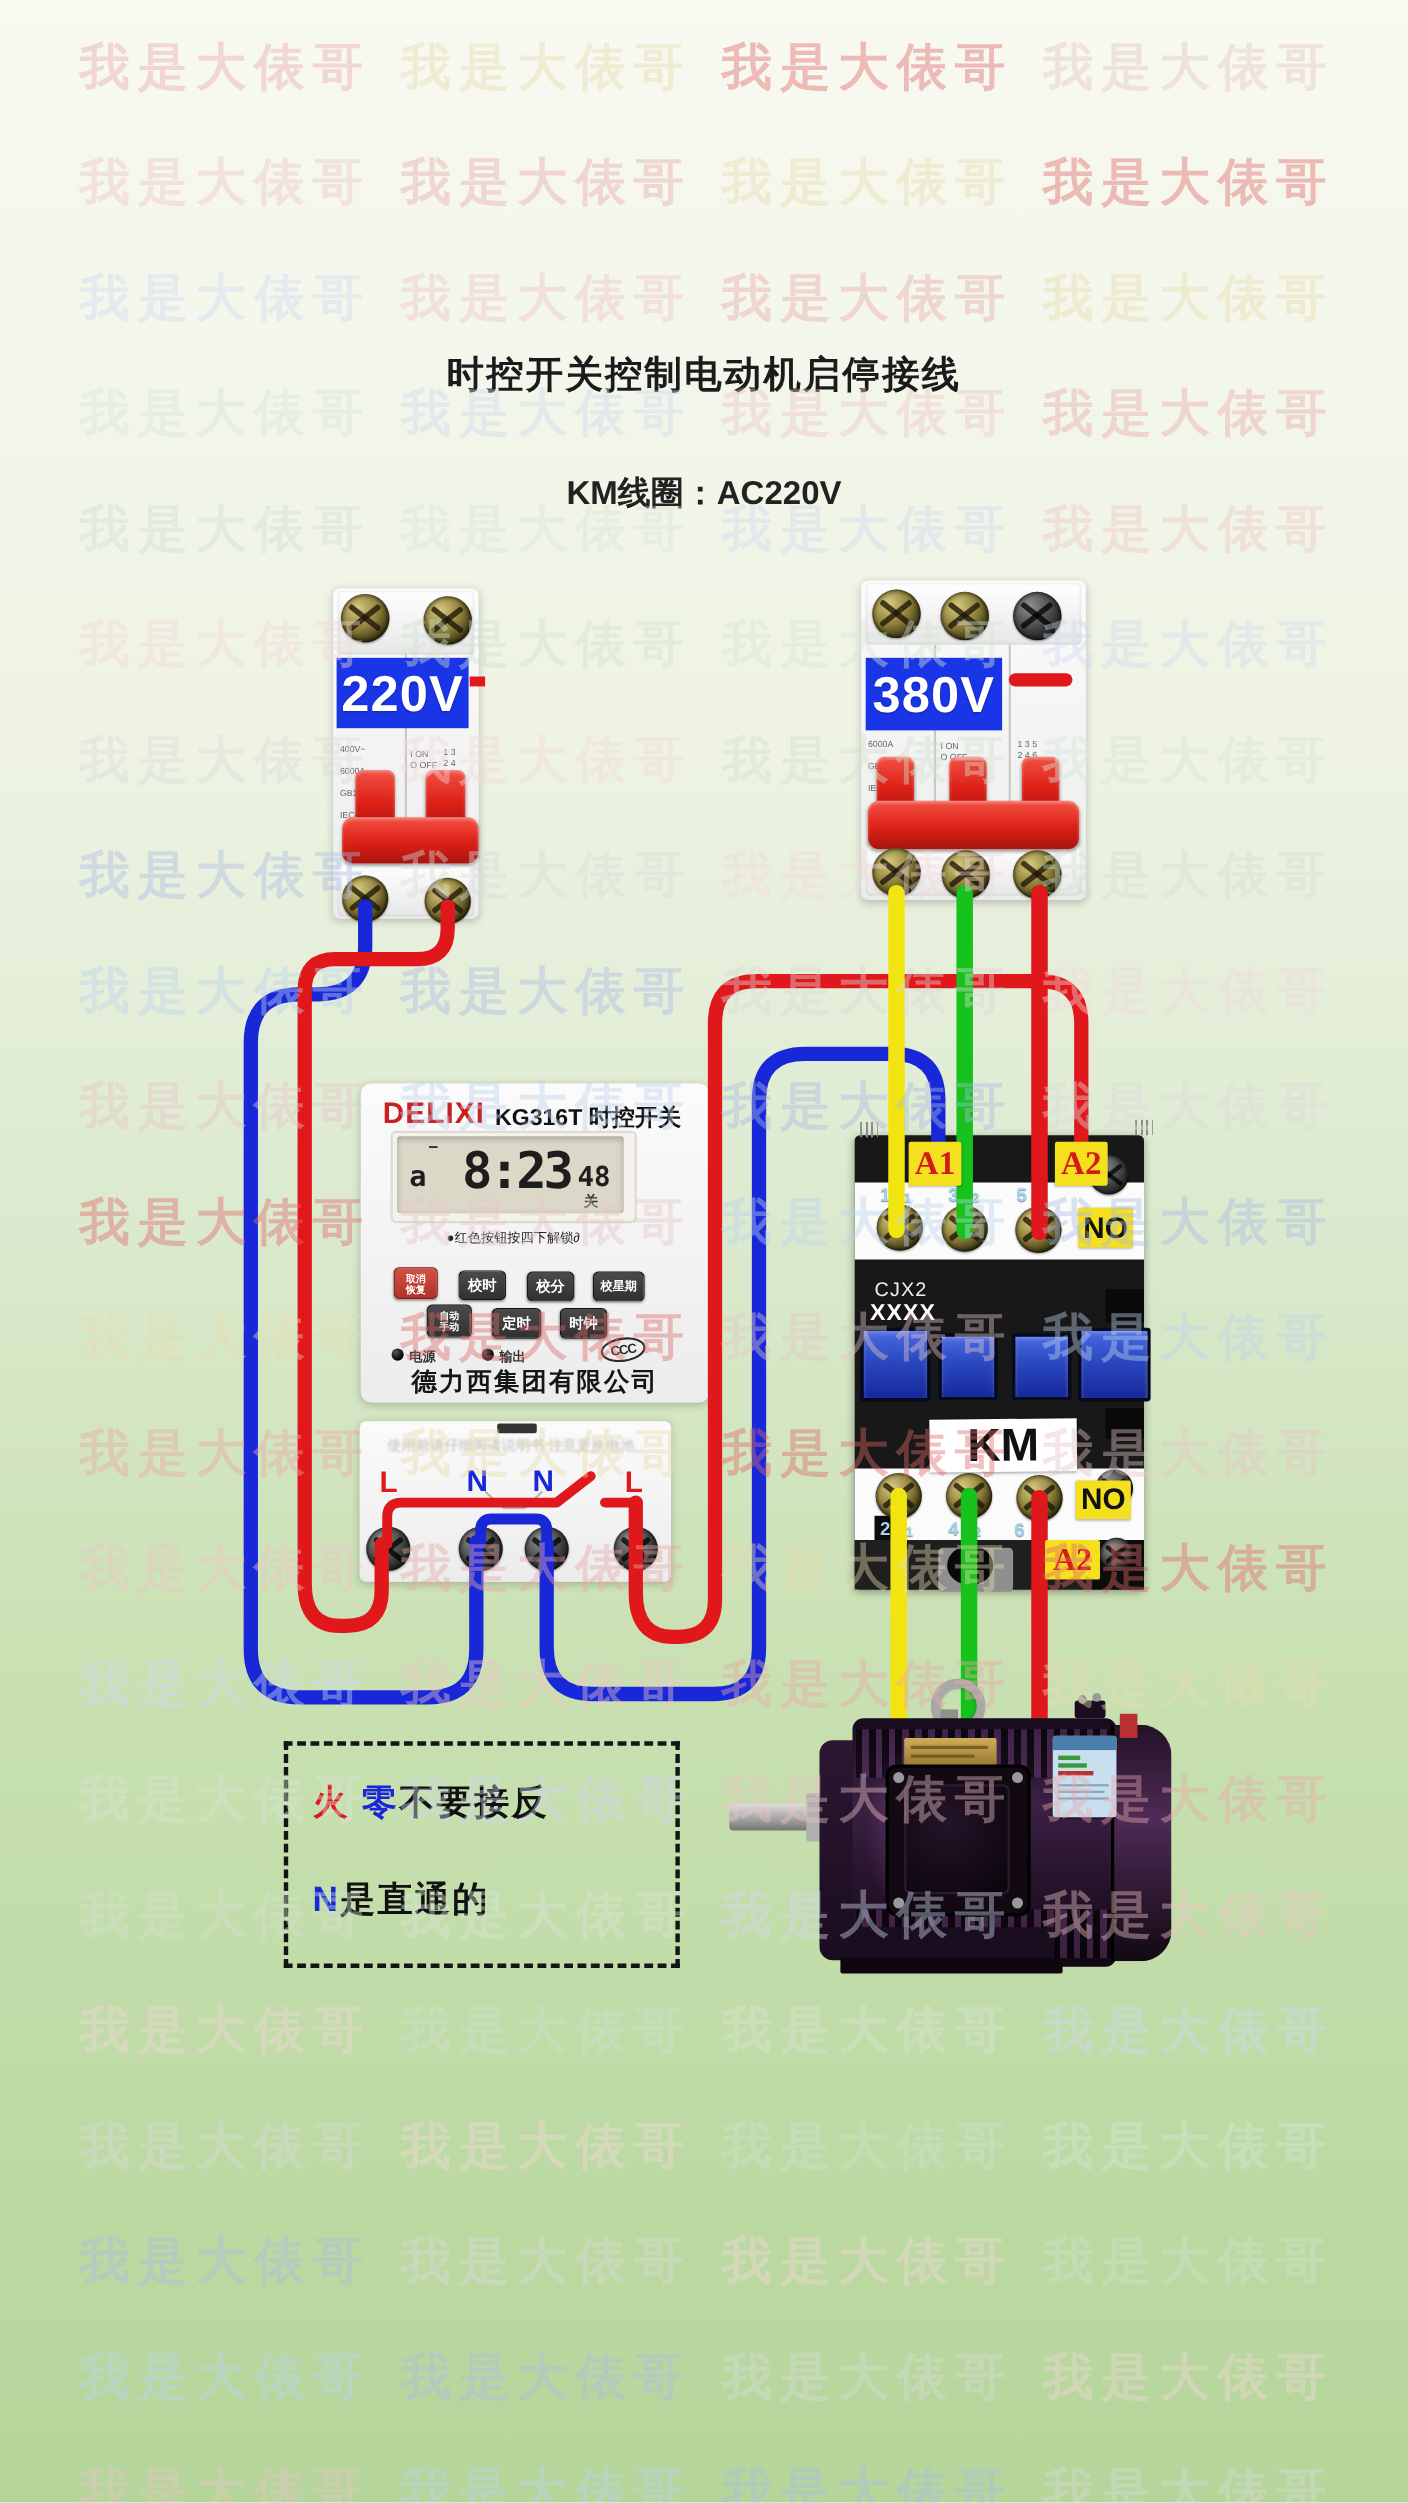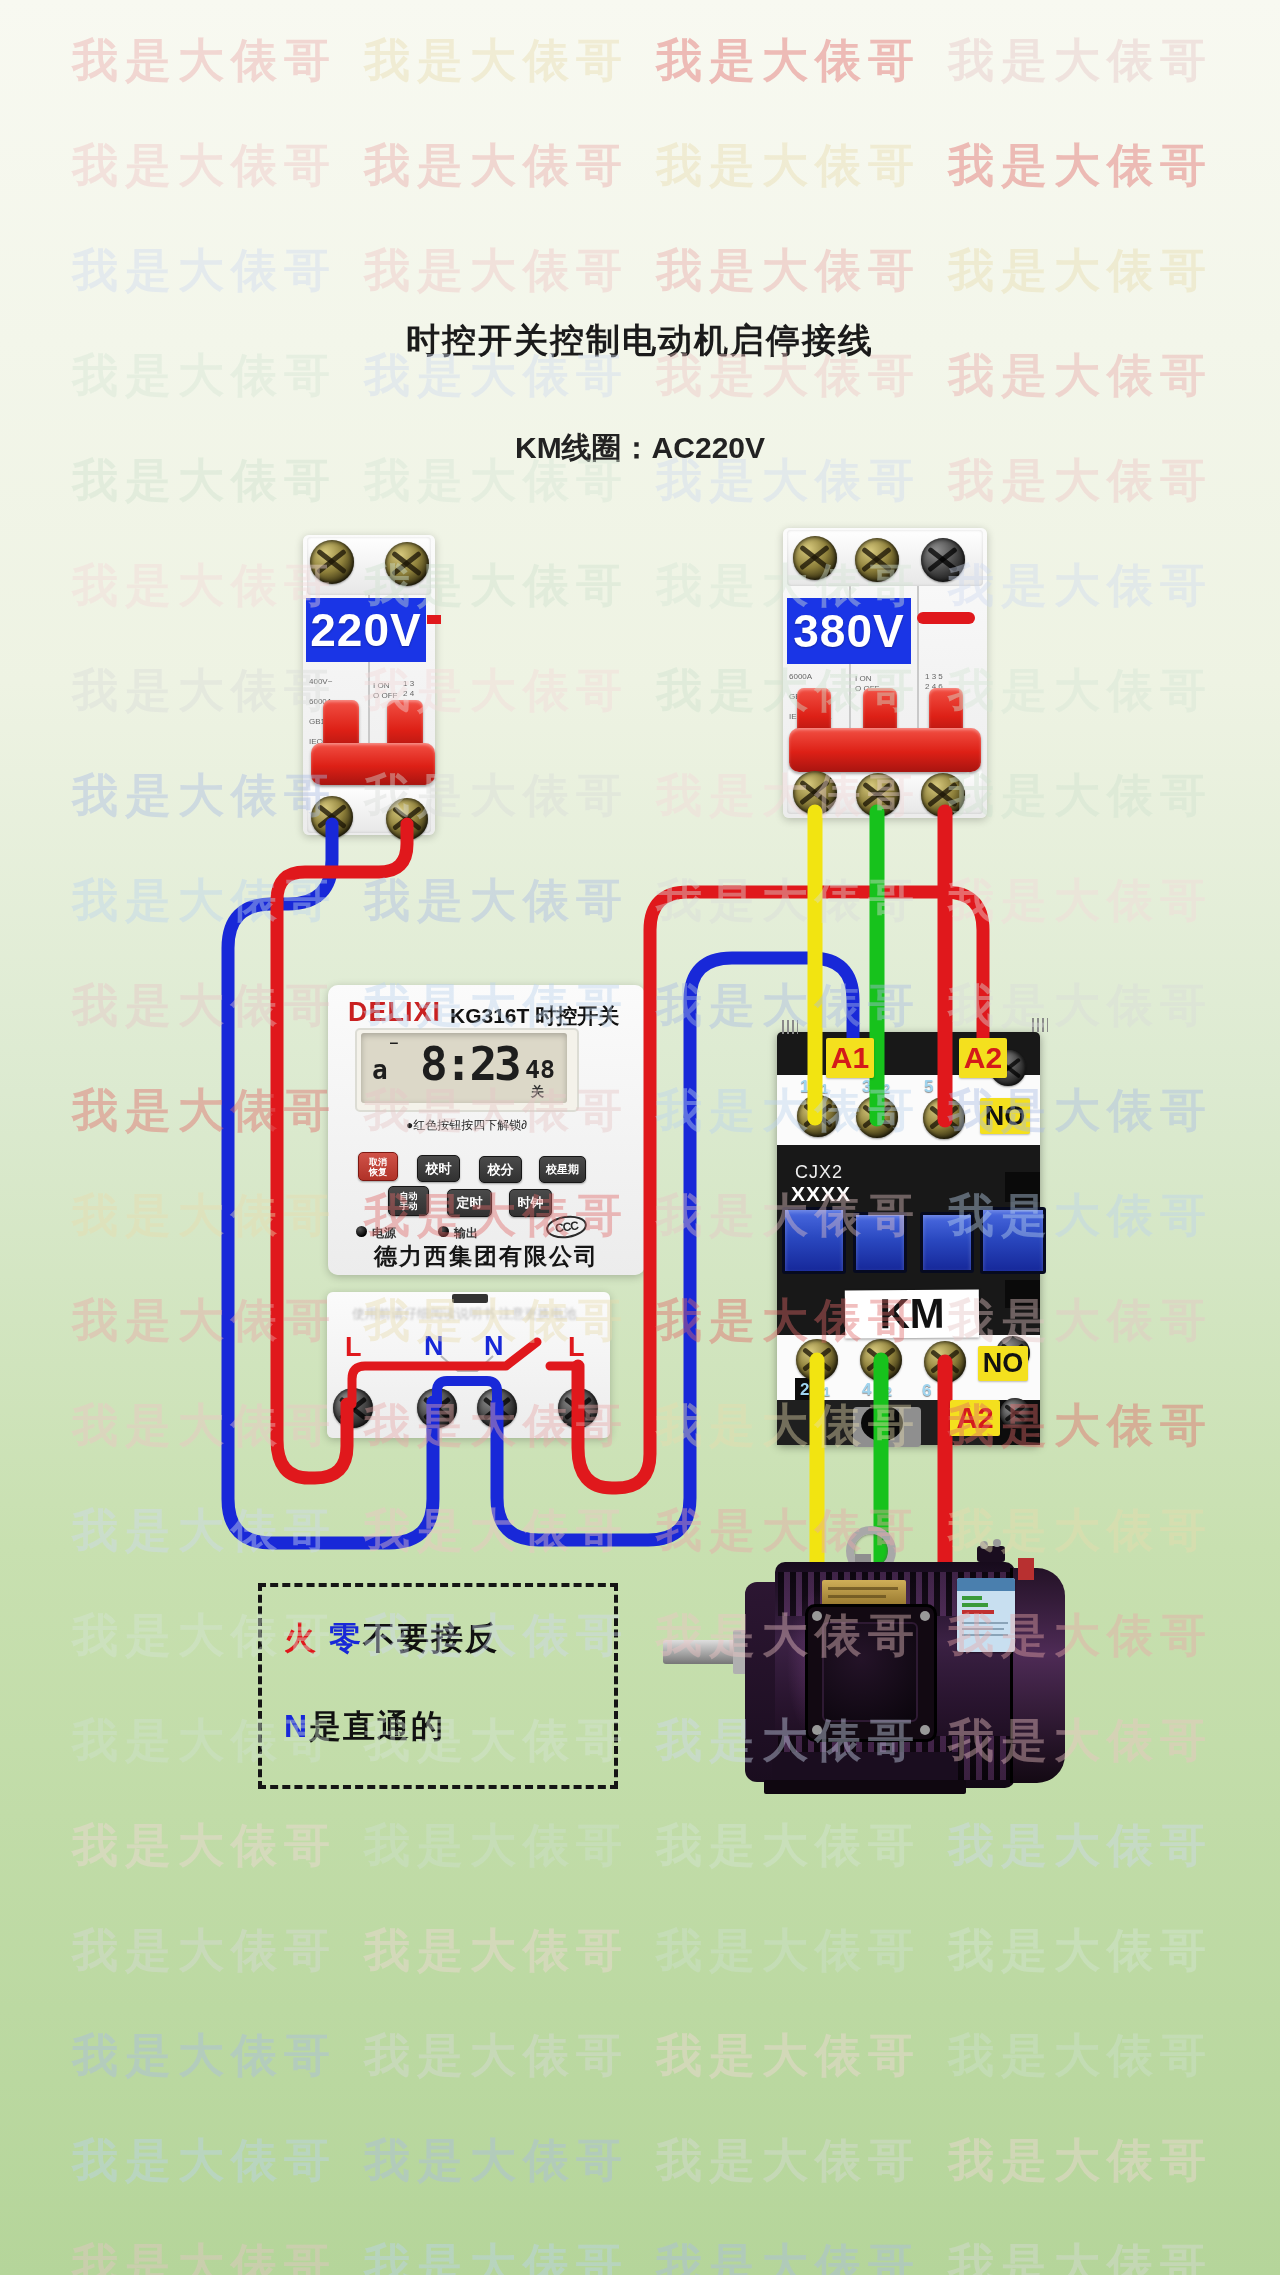--- a/index.html
+++ b/index.html
@@ -32,21 +32,21 @@
          box-shadow:inset 0 0 5px #000,0 1px 2px rgba(0,0,0,.4);}
   .screw::before,.screw::after{content:"";position:absolute;left:10%;top:44%;width:80%;height:12%;
          background:rgba(28,22,6,.78);border-radius:2px;}
   .screw::before{transform:rotate(38deg);} .screw::after{transform:rotate(-38deg);}
   .screw.dark{background:radial-gradient(circle at 35% 30%,#909090,#3c3c3c 55%,#0e0e0e 90%);}
   .screw.dark::before,.screw.dark::after{background:rgba(0,0,0,.75);}
   
   .ylabel{position:absolute;background:var(--label-yellow);font-weight:800;
           display:flex;align-items:center;justify-content:center;z-index:10;
           border-radius:2px;box-shadow:0 1px 2px rgba(0,0,0,.25);}
-  .ylabel.redtx{color:var(--a-red);} .ylabel.blacktx{color:#111;}
+  .ylabel.redtx{color:var(--a-red);font-family:Liberation Serif, serif;} .ylabel.blacktx{color:#111;}
   
   .btn{position:absolute;background:linear-gradient(180deg,#4a4a4a,#313131);border:1px solid #161616;
        border-radius:5px;color:#fff;display:flex;flex-direction:column;align-items:center;
        justify-content:center;font-weight:700;font-size:13px;z-index:2;box-shadow:0 1px 2px rgba(0,0,0,.35);}
   .btn.redbtn{background:linear-gradient(180deg,#d05248,#b03228);border-color:#7d1812;}
   .tnum{position:absolute;color:#9fd4ef;font-weight:700;z-index:2;text-shadow:0 1px 1px rgba(0,0,0,.45);}
   .seg{font-family:"DejaVu Sans Mono",monospace;font-weight:700;color:#1e1e1e;}
   .lnl{position:absolute;font-size:27px;font-weight:800;z-index:2;}
   .led{position:absolute;width:11px;height:11px;border-radius:50%;z-index:2;
        background:radial-gradient(circle at 35% 30%,#555,#000 70%);}

